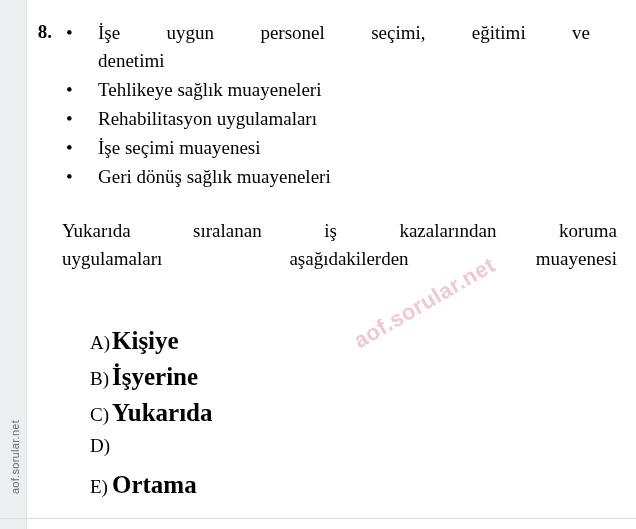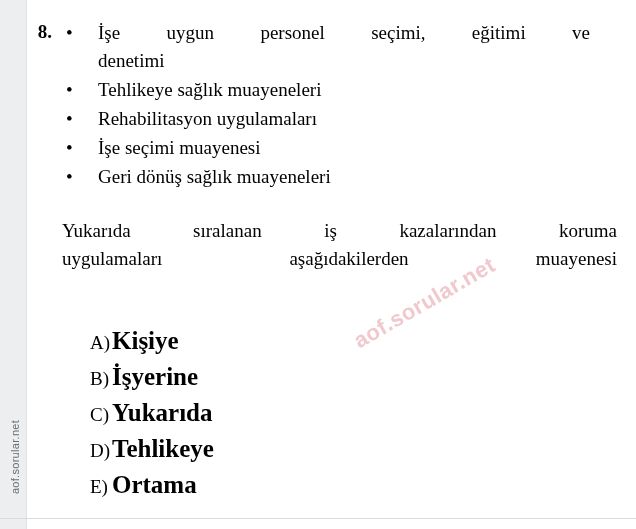--- a/index.html
+++ b/index.html
@@ -234,21 +234,20 @@
         <span class="option-label">İşyerine</span>
       </div>
 
       <div class="option-row">
         <span class="option-letter">C)</span>
         <span class="option-label">Yukarıda</span>
       </div>
 
       <div class="option-row">
         <span class="option-letter">D)</span>
-        <span class="option-label">Tehlikeye</span>
       </div>
 
       <div class="option-row">
         <span class="option-letter">E)</span>
         <span class="option-label">Ortama</span>
       </div>
 
     </div>
 
   </div>

